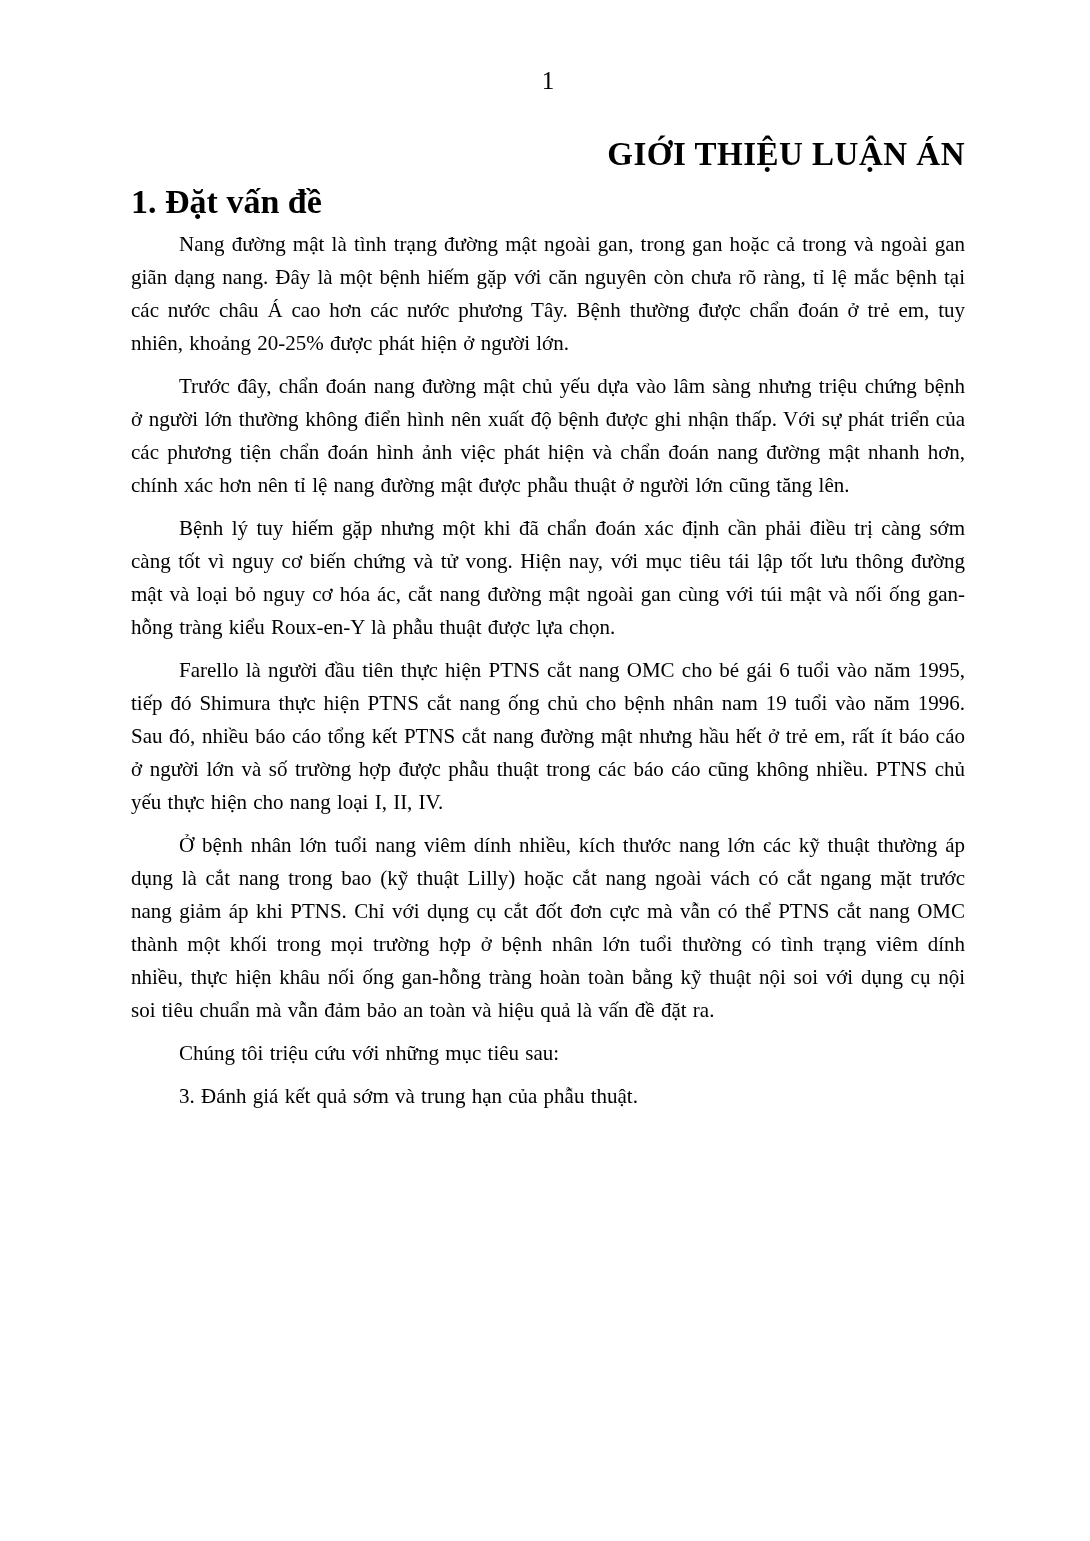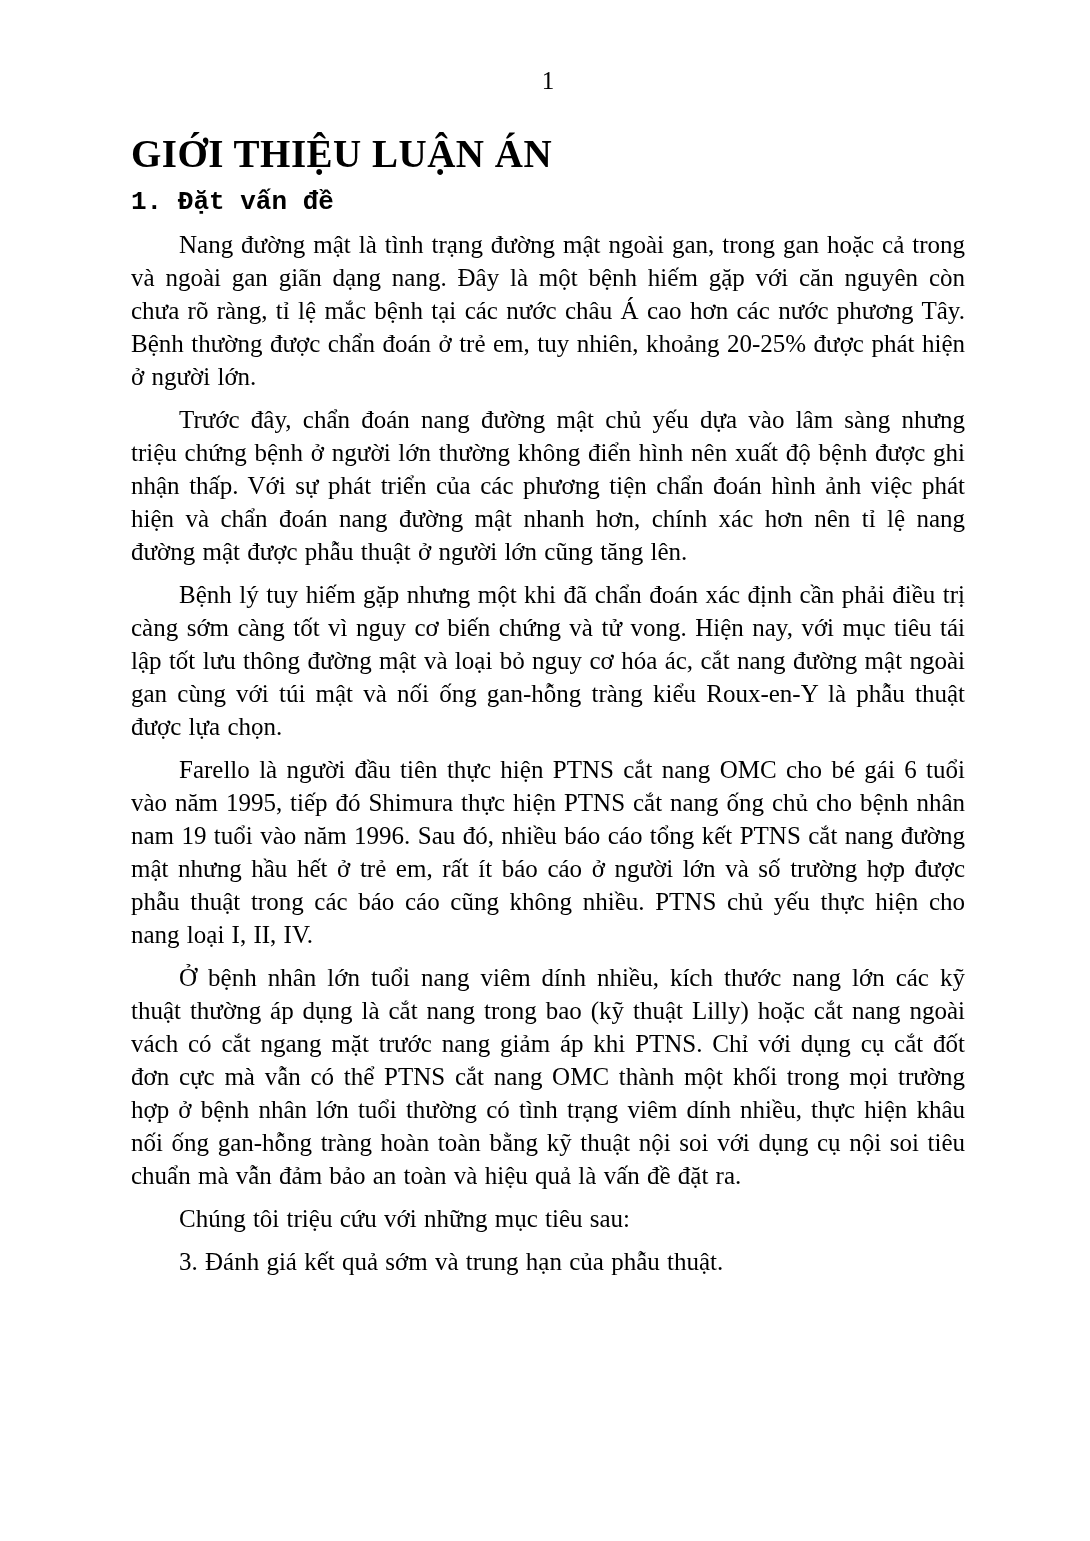--- a/index.html
+++ b/index.html
@@ -19,36 +19,35 @@
     padding: 66px 125px 0 131px;
     overflow: hidden;
   }
   .page-number {
     text-align: center;
     font-size: 25px;
     line-height: 30px;
     margin: 0 0 38px 0;
   }
   .doc-title {
-    text-align: left;
-    font-size: 39px;
+    text-align: right;
+    font-size: 33px;
     line-height: 40px;
     font-weight: bold;
     margin: 0 0 12px 0;
     letter-spacing: 0.5px;
   }
   .section-heading {
-    font-size: 26px;
+    font-size: 34px;
     line-height: 32px;
     font-weight: bold;
     margin: 0 0 2px 0;
-    font-family: Liberation Mono, monospace;
   }
   .body-par {
-    font-size: 25px;
+    font-size: 21px;
     line-height: 33px;
     text-align: justify;
     text-indent: 48px;
     margin: 10px 0;
     word-spacing: 1px;
   }
 </style>
 </head>
 <body>
 

